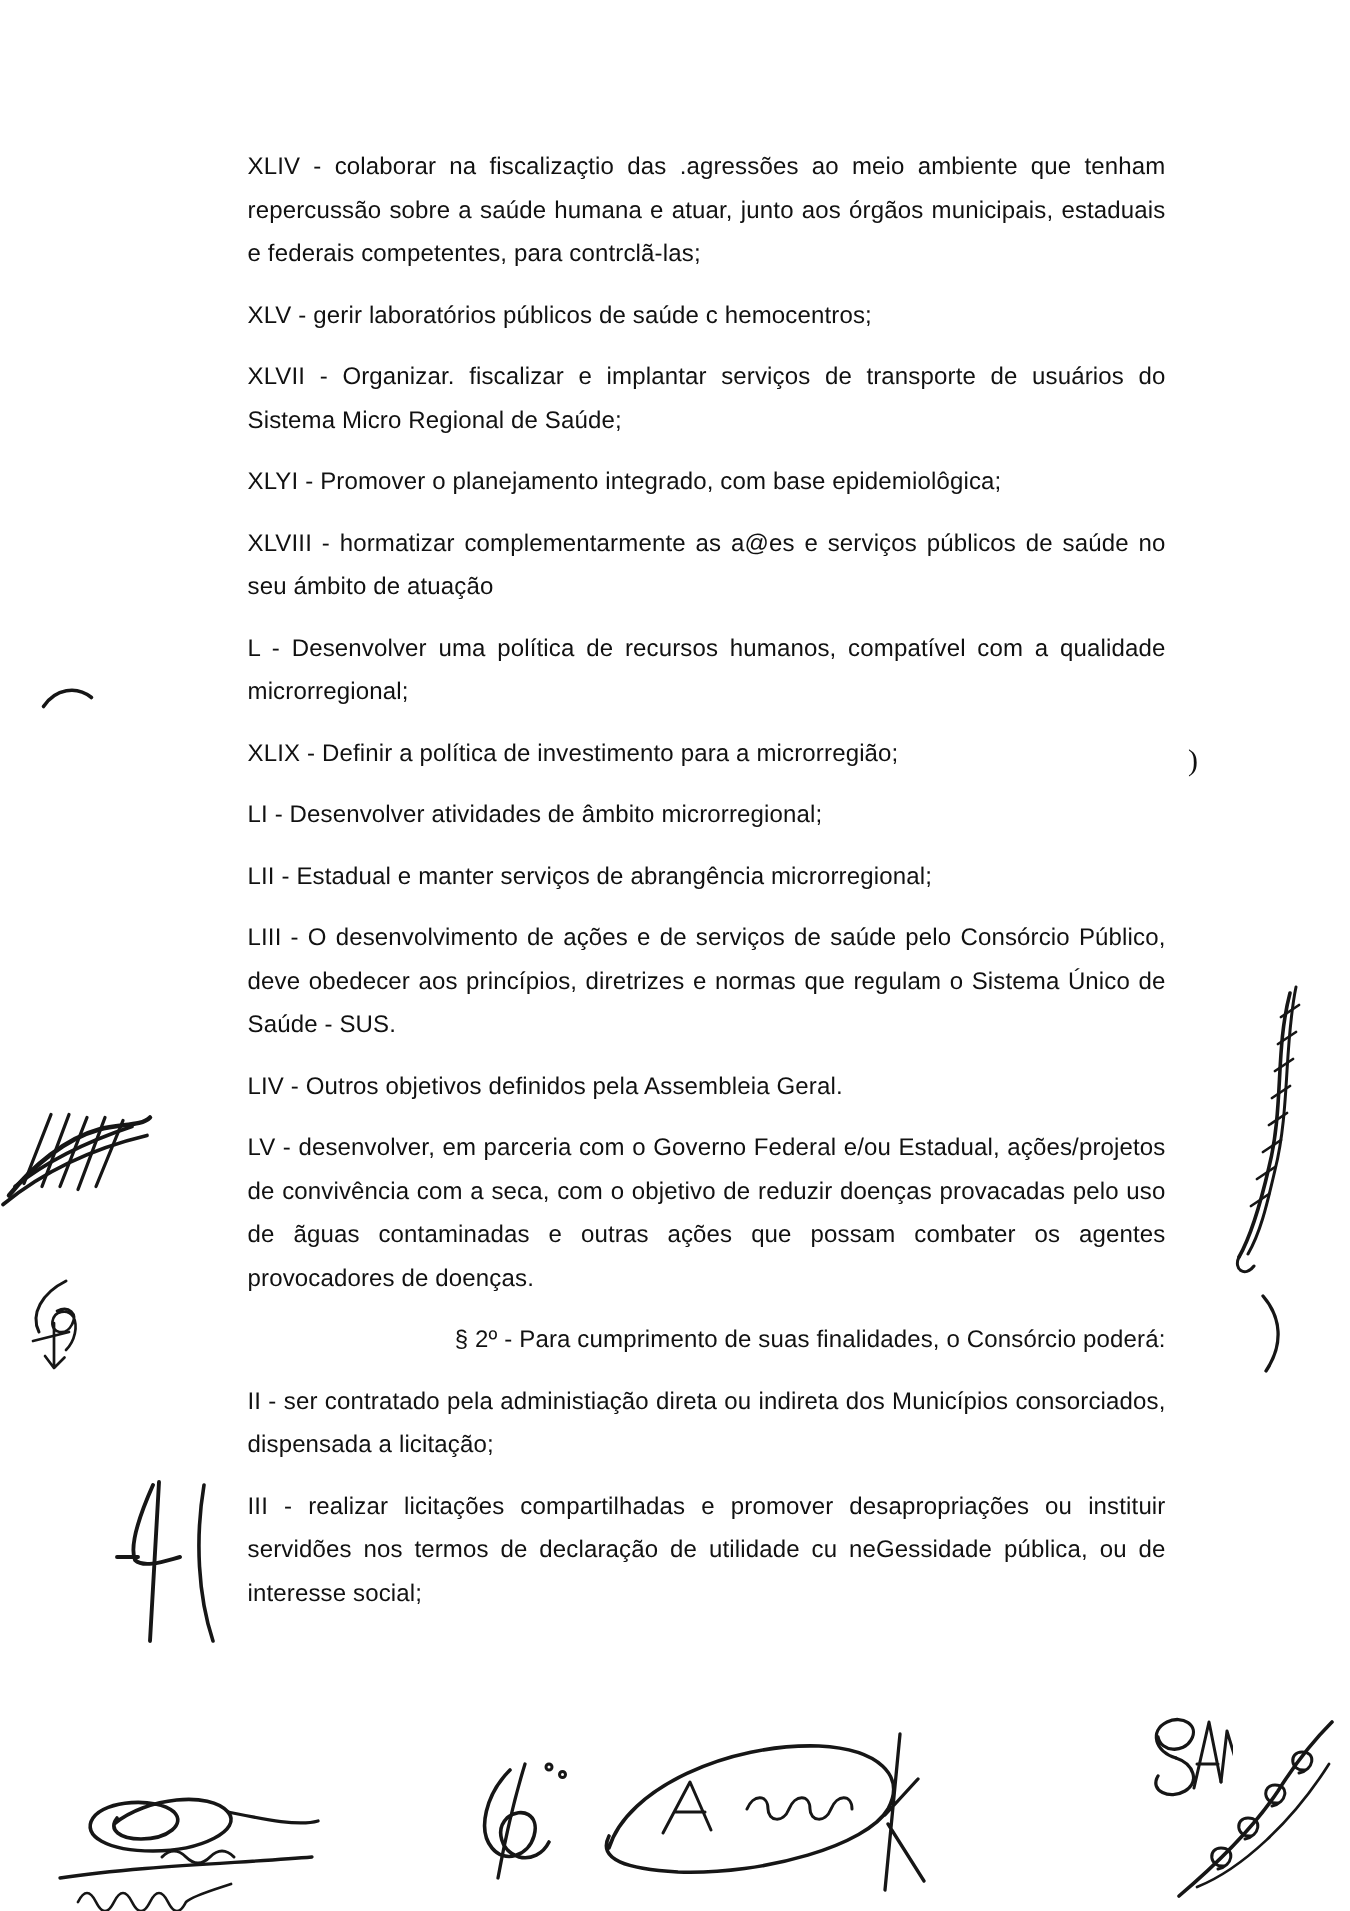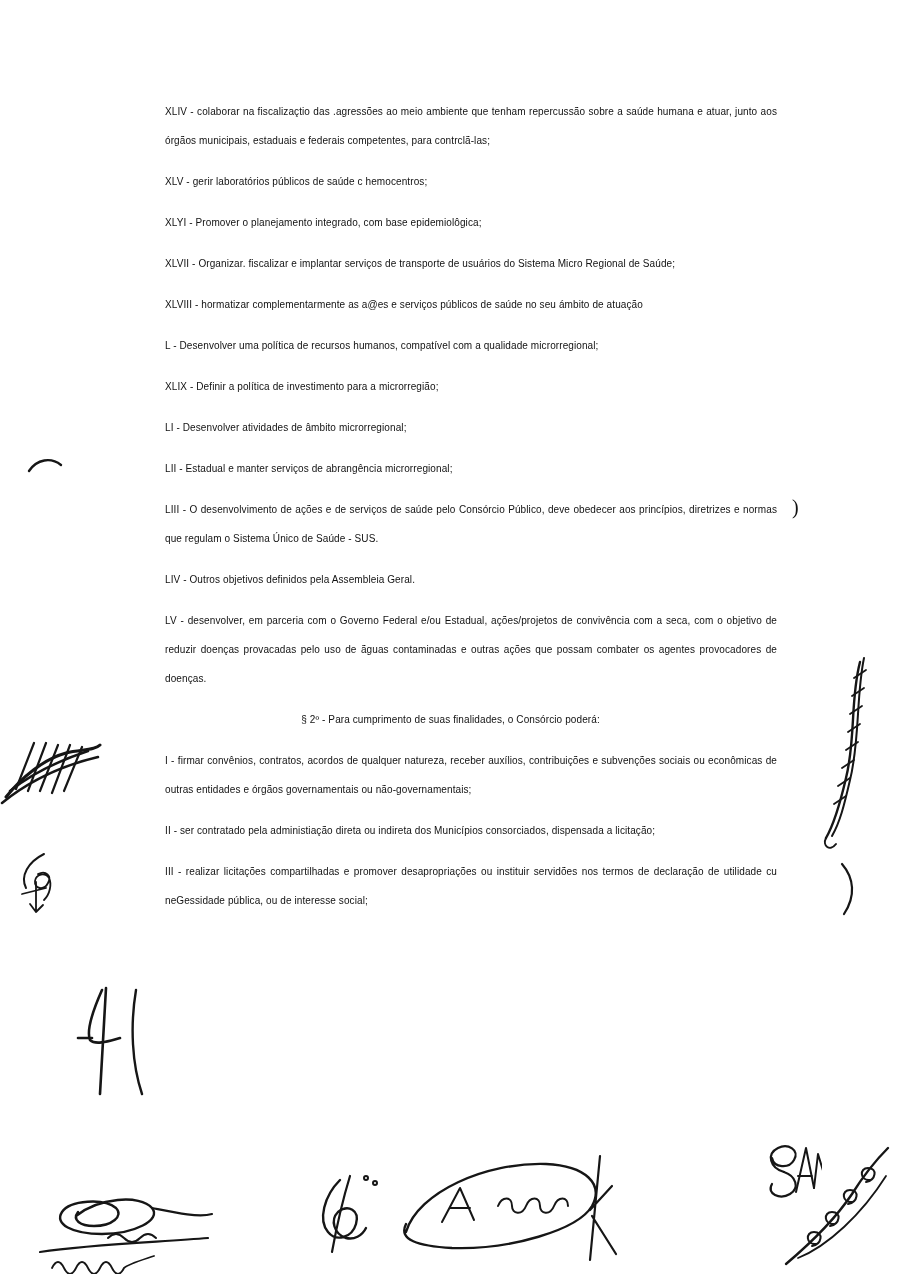--- a/index.html
+++ b/index.html
@@ -13,29 +13,29 @@
     overflow:hidden;
   }
   .text-block {
     position:absolute;
     left:165px;
     top:97px;
     width:612px;
   }
   p.para {
     margin:0 0 12px 0;
-    font-size:10px;
+    font-size:16px;
     line-height:29px;
     text-align:justify;
     letter-spacing:0.1px;
     color:#111111;
   }
   p.section {
     margin-left:-41px;
-    text-align:center;
+    text-align:right;
   }
   .stray-paren {
     position:absolute;
     left:792px;
     top:496px;
     font-size:20px;
     color:#111;
     font-family:"Liberation Serif", serif;
   }
   .sig { position:absolute; }
@@ -47,32 +47,31 @@
   }
 </style>
 </head>
 <body>
 
 <div class="page">
 
   <div class="text-block">
     <p class="para">XLIV - colaborar na fiscalizaçtio das .agressões ao meio ambiente que tenham repercussão sobre a saúde humana e atuar, junto aos órgãos municipais, estaduais e federais competentes, para contrclã-las;</p>
     <p class="para">XLV - gerir laboratórios públicos de saúde c hemocentros;</p>
+    <p class="para">XLVII - Organizar. fiscalizar e implantar serviços de transporte de usuários do Sistema Micro Regional de Saúde;</p>
     <p class="para">XLYI - Promover o planejamento integrado, com base epidemiolôgica;</p>
-    <p class="para">XLVII - Organizar. fiscalizar e implantar serviços de transporte de usuários do Sistema Micro Regional de Saúde;</p>
     <p class="para">XLVIII - hormatizar complementarmente as a@es e serviços públicos de saúde no seu ámbito de atuação</p>
     <p class="para">L - Desenvolver uma política de recursos humanos, compatível com a qualidade  microrregional;</p>
     <p class="para">XLIX - Definir a política de investimento para a microrregião;</p>
     <p class="para">LI - Desenvolver atividades de âmbito microrregional;</p>
     <p class="para">LII - Estadual e manter serviços de abrangência microrregional;</p>
     <p class="para">LIII - O desenvolvimento de ações e de serviços de saúde pelo Consórcio Público, deve obedecer aos princípios, diretrizes e normas que regulam o Sistema Único de Saúde - SUS.</p>
     <p class="para">LIV - Outros objetivos definidos pela Assembleia Geral.</p>
     <p class="para">LV - desenvolver, em parceria com o Governo Federal e/ou Estadual, ações/projetos de convivência com a seca, com o objetivo de reduzir doenças provacadas pelo uso de ãguas contaminadas e outras ações que possam combater os agentes provocadores de doenças.</p>
     <p class="para section">§ 2º - Para cumprimento de suas finalidades, o Consórcio poderá:</p>
-    <p class="para">I - firmar convênios, contratos, acordos de qualquer natureza, receber auxílios, contribuições e subvenções sociais ou econômicas de outras entidades e órgãos governamentais ou não-governamentais;</p>
     <p class="para">II - ser contratado pela administiação direta ou indireta dos Municípios consorciados, dispensada a licitação;</p>
     <p class="para">III - realizar licitações compartilhadas e promover desapropriações ou instituir servidões nos termos de declaração de utilidade cu neGessidade pública, ou de interesse social;</p>
   </div>
 
   <span class="stray-paren">)</span>
 
   <div class="sig" style="left:25px; top:455px;">
     <svg width="42" height="22" viewBox="0 0 42 22">
       <path d="M4,16 C12,4 26,2 36,10" stroke-width="2.4"></path>
     </svg>

